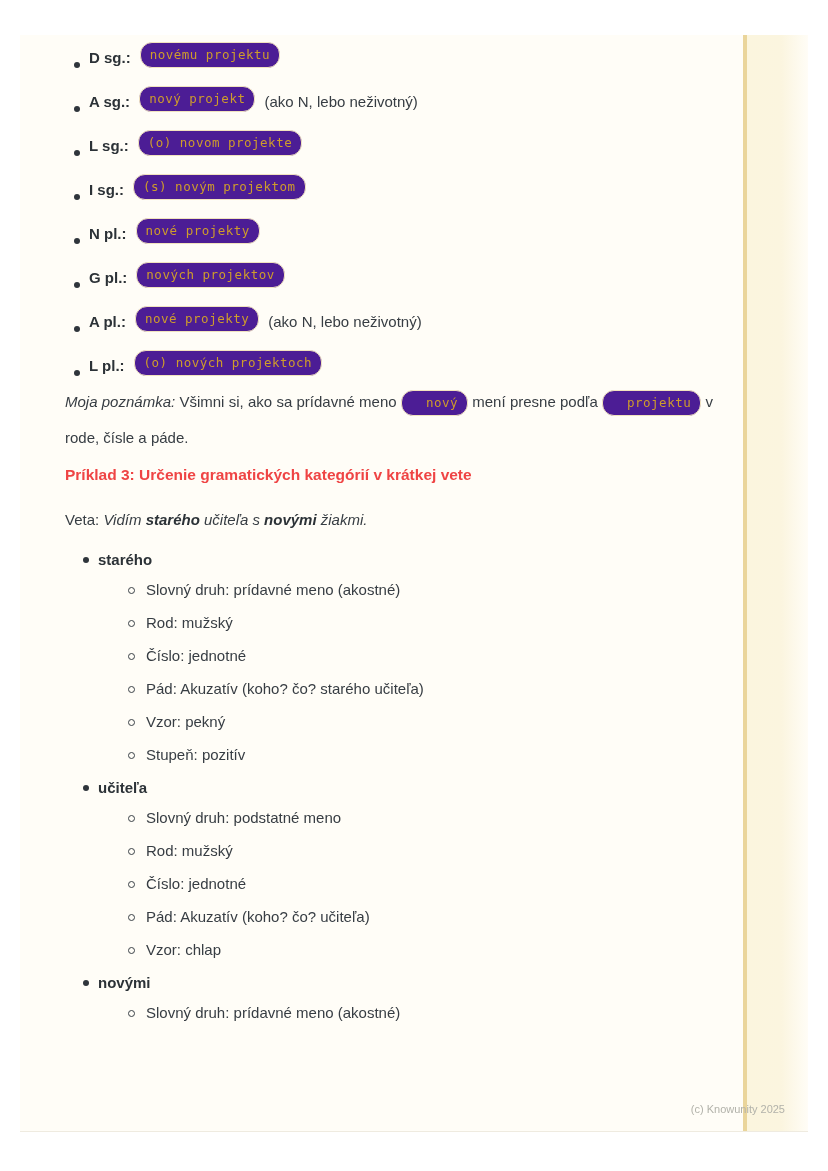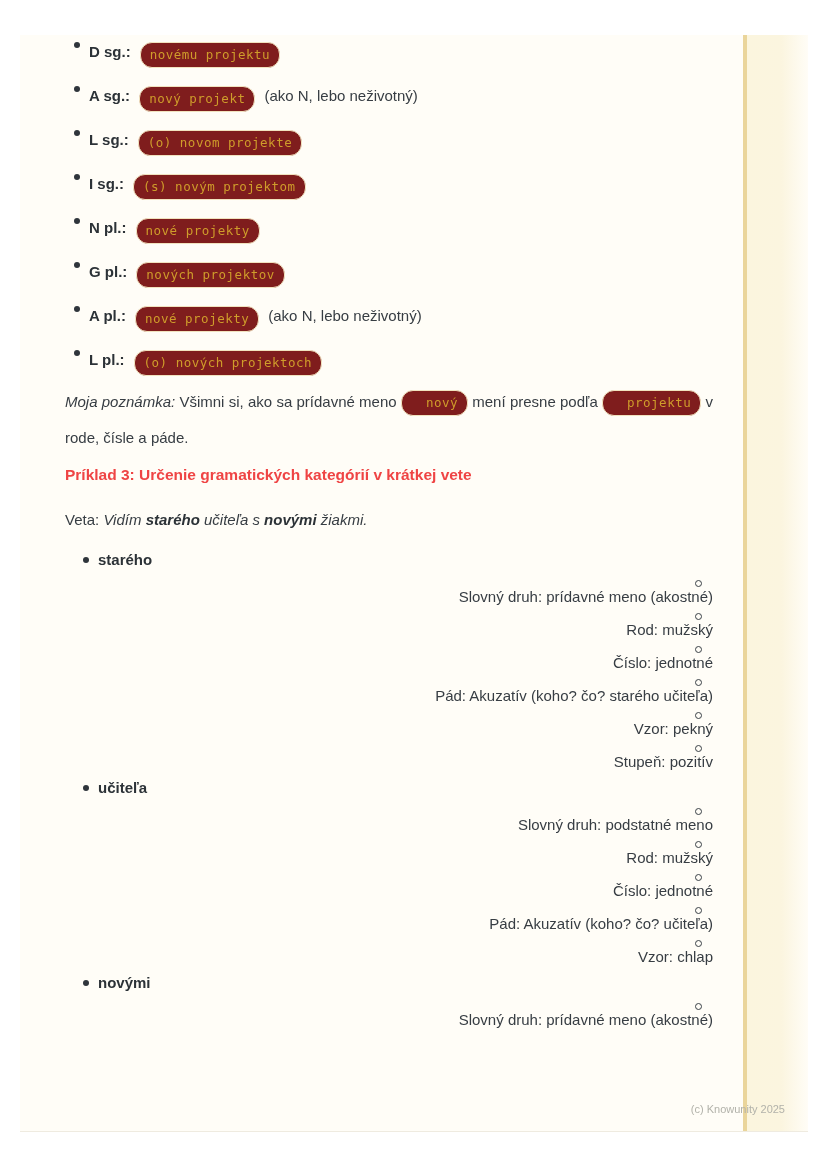--- a/index.html
+++ b/index.html
@@ -27,33 +27,33 @@
   .content {
     position:absolute; left:45px; top:7px; width:648px;
     font-size:15px; line-height:20px;
   }
   
   .dot { width:6px; height:6px; border-radius:50%; background:#2f353b; flex:none; }
   .circ { width:7px; height:7px; border-radius:50%; border:1.5px solid #3a4147; box-sizing:border-box; flex:none; background:transparent; }
   
   ul.decl { list-style:none; margin:0; padding:0; }
   ul.decl > li {
-    display:flex; align-items:flex-start; min-height:25px; margin-bottom:18px;
+    display:flex; align-items:flex-end; min-height:25px; margin-bottom:18px;
   }
   ul.decl > li:last-child { margin-bottom:0; }
   ul.decl .dot { margin-left:9px; margin-right:9px; }
   .case-label { font-weight:bold; color:#2c3237; margin-right:9px; white-space:nowrap; }
   .suffix { margin-left:9px; white-space:nowrap; }
   
   .chip {
     display:inline-block;
     font-family:"DejaVu Sans Mono", monospace;
     font-size:12.5px; line-height:17px; letter-spacing:0.5px;
     color:#cf9d2b;
-    background:#7f1d1d;
+    background:#4c1d95;
     border:1px solid #f1e3bf;
     border-radius:12px;
     padding:3px 9px 4px;
     white-space:nowrap;
   }
   
   p.note {
     margin:8px 0 0; line-height:36px; text-align:justify; color:#373d43;
   }
   p.note .lead { }
@@ -66,21 +66,21 @@
   p.sentence { margin:25px 0 0; line-height:20px; }
   p.sentence em { font-style:italic; }
   p.sentence strong { font-style:italic; font-weight:bold; color:#2c3237; }
   
   ul.analysis { list-style:none; margin:20px 0 0; padding:0; }
   ul.analysis > li { margin-bottom:6px; }
   .word-row { display:flex; align-items:center; height:20px; }
   .word-row .dot { margin-left:18px; margin-right:9px; }
   .word { font-weight:bold; color:#2c3237; }
   ul.props { list-style:none; margin:10px 0 0; padding:0; }
-  ul.props > li { display:flex; align-items:flex-end; height:20px; margin-bottom:13px;flex-direction:column; }
+  ul.props > li { display:flex; align-items:center; height:20px; margin-bottom:13px; }
   ul.props .circ { margin-left:63px; margin-right:11px; }
   
   .watermark {
     position:absolute; right:23px; top:1068px;
     font-size:11px; line-height:12px; color:#b2b2aa; z-index:3;
   }
   .edge-line, .edge-band { z-index:1; }
   .content { z-index:2; }
 </style>
 </head>

